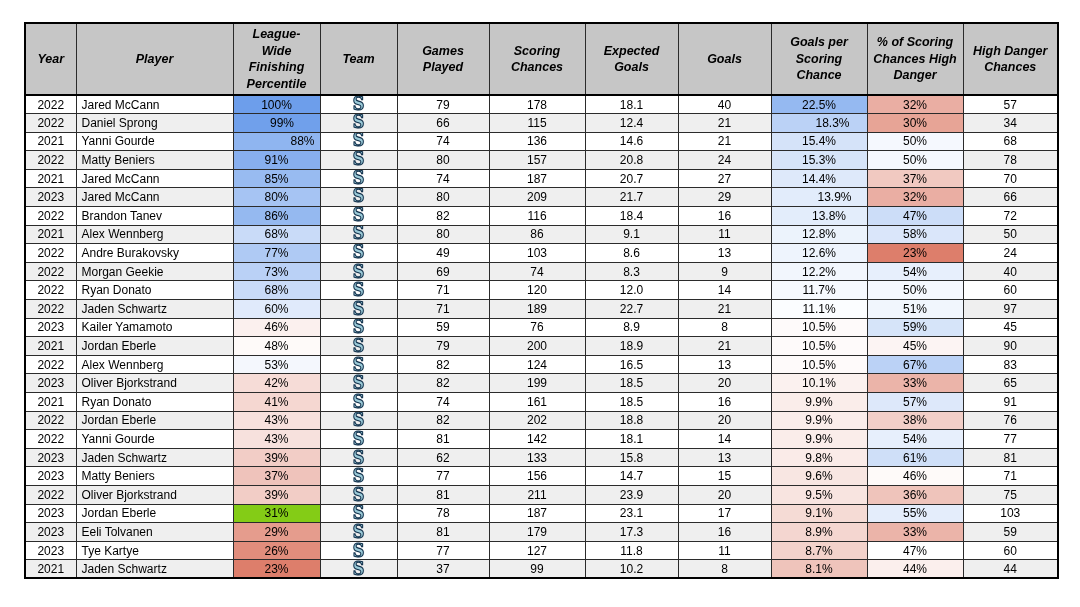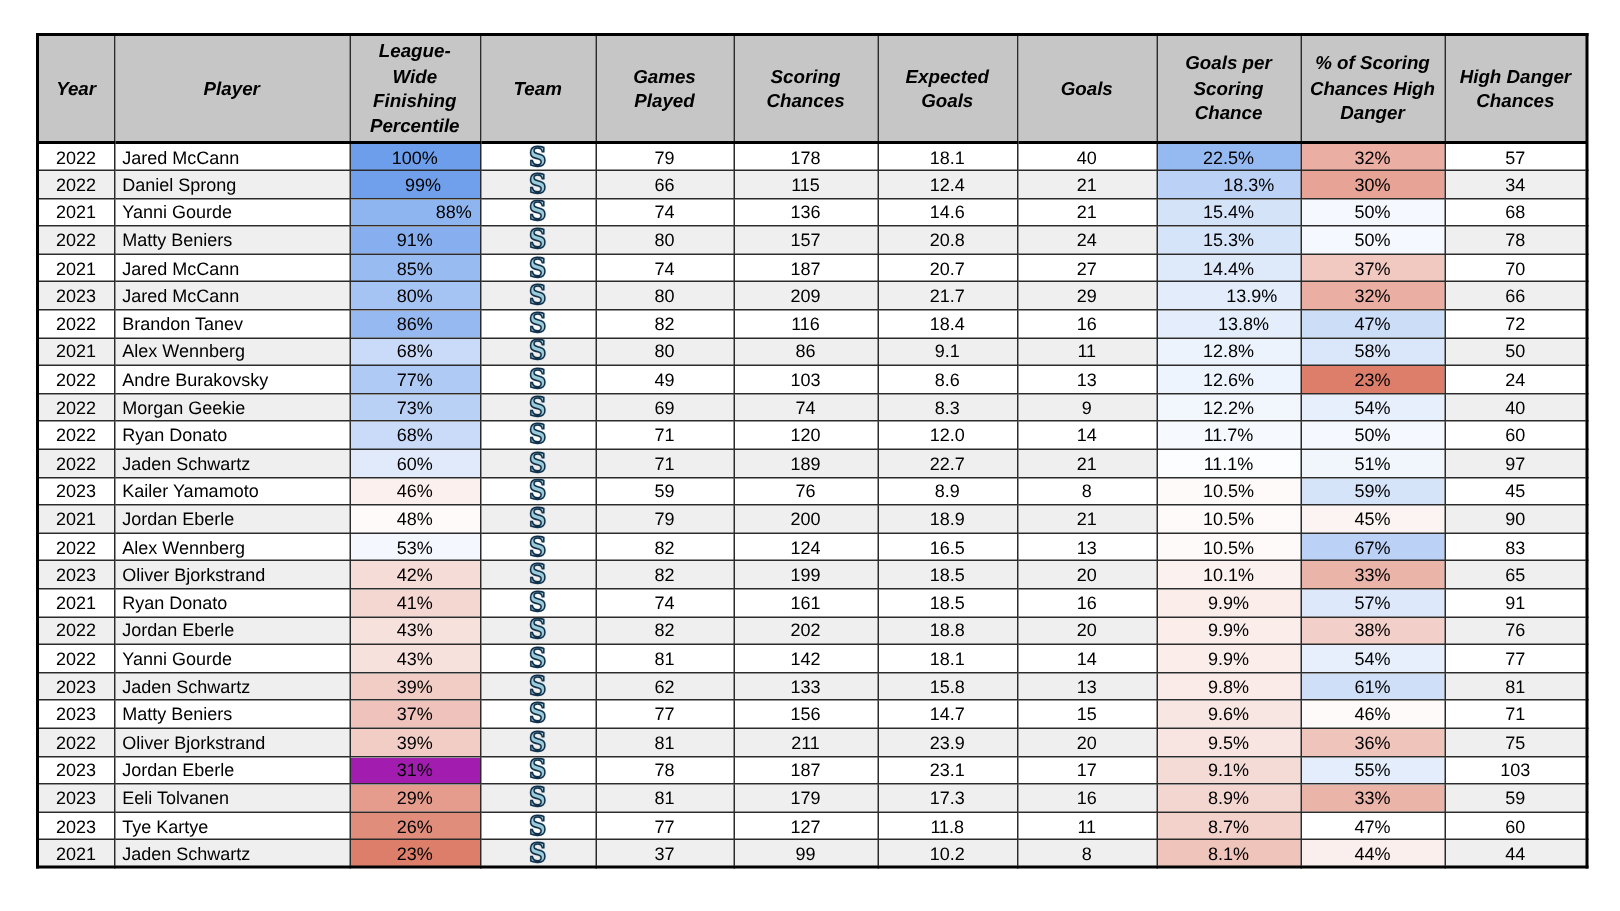--- a/index.html
+++ b/index.html
@@ -373,21 +373,21 @@
           <td class="cell-center">211</td>
           <td class="cell-center">23.9</td>
           <td class="cell-center">20</td>
           <td class="cell-center" style="background: rgb(248, 228, 224);">9.5%</td>
           <td class="cell-center" style="background: rgb(239, 196, 187);">36%</td>
           <td class="cell-center">75</td>
         </tr>
         <tr>
           <td class="cell-center">2023</td>
           <td class="cell-left">Jordan Eberle</td>
-          <td class="cell-center" style="background: #a21caf; text-align: center;">31%</td>
+          <td class="cell-center" style="background: #84cc16; text-align: center;">31%</td>
           <td class="cell-center"><span class="logo">S</span></td>
           <td class="cell-center">78</td>
           <td class="cell-center">187</td>
           <td class="cell-center">23.1</td>
           <td class="cell-center">17</td>
           <td class="cell-center" style="background: rgb(245, 219, 213);">9.1%</td>
           <td class="cell-center" style="background: rgb(228, 237, 251);">55%</td>
           <td class="cell-center">103</td>
         </tr>
         <tr class="alt">

